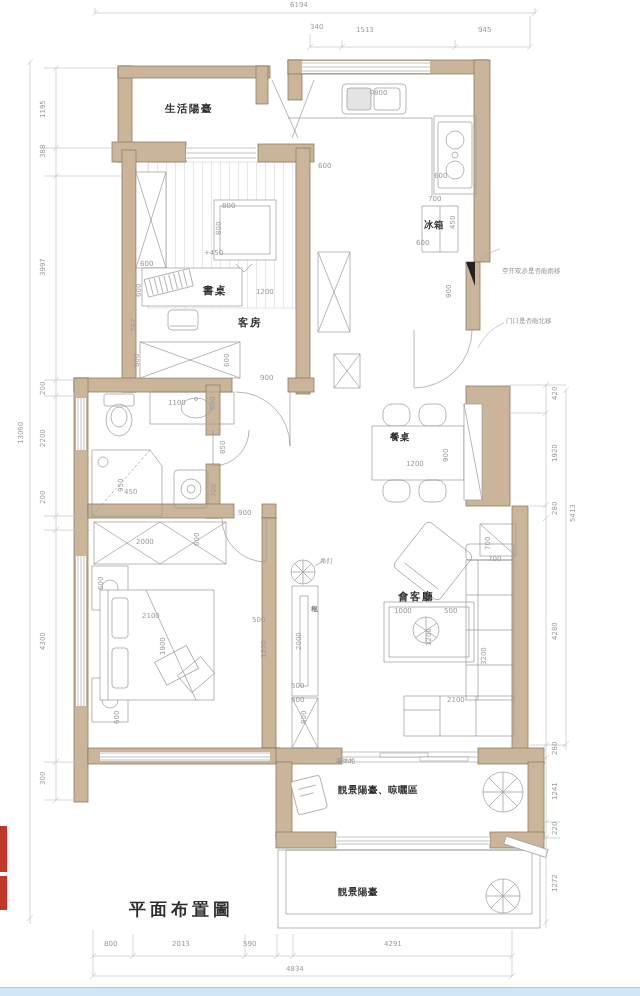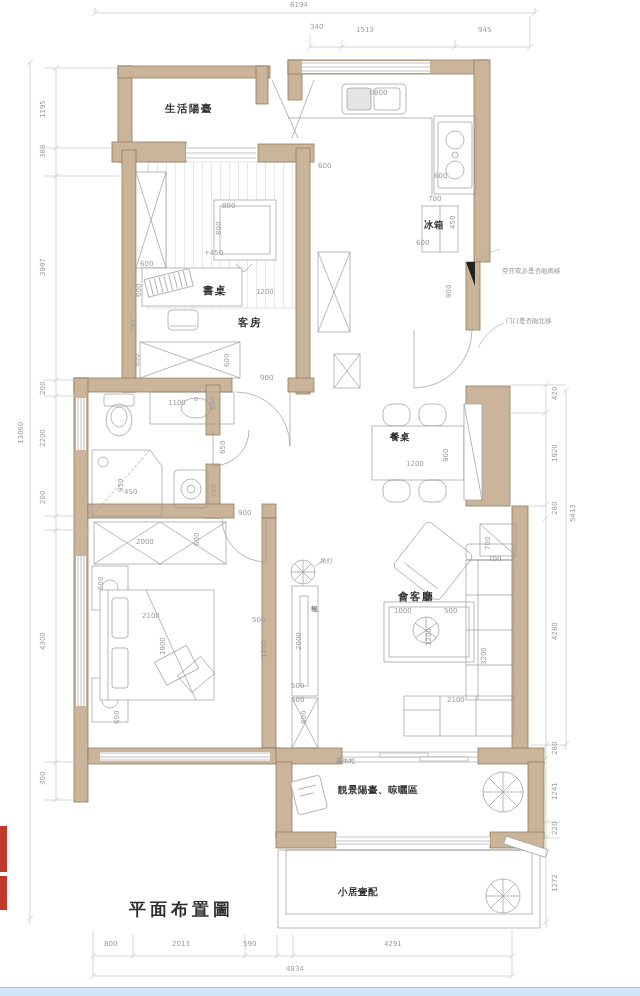--- a/index.html
+++ b/index.html
@@ -317,21 +317,21 @@
       <span class="lbl dv" style="left: 481px; top: 665px;">3200</span>
       <span class="lbl dv" style="left: 485px; top: 550px;">700</span>
       <span class="lbl dv" style="left: 443px; top: 462px;">900</span>
       <span class="lbl r" style="left: 165px; top: 102px;">生活陽臺</span>
       <span class="lbl r" style="left: 203px; top: 284px;">書桌</span>
       <span class="lbl r" style="left: 238px; top: 316px;">客房</span>
       <span class="lbl r rs" style="left: 424px; top: 219px;">冰箱</span>
       <span class="lbl r rs" style="left: 390px; top: 431px;">餐桌</span>
       <span class="lbl r" style="left: 398px; top: 590px;">會客廳</span>
       <span class="lbl r rs" style="left: 338px; top: 784px;">靚景陽臺、晾曬區</span>
-      <span class="lbl r rs" style="left: 338px; top: 886px;">小居壹配</span>
+      <span class="lbl r rs" style="left: 338px; top: 886px;">靚景陽臺</span>
       <span class="lbl n" style="left: 320px; top: 558px;">吊灯</span>
       <span class="lbl n" style="left: 336px; top: 742px; margin-top: 16px;">装饰柜</span>
       <span class="lbl nv" style="left: 311px; top: 600px;">电视柜</span>
       <span class="lbl n" style="left: 502px; top: 243px; margin-top: 25px;">空开双步是否能南移</span>
       <span class="lbl n" style="left: 506px; top: 318px;">门口是否能北移</span>
     </div>
 
   <div id="title">平面布置圖</div>
 
 

